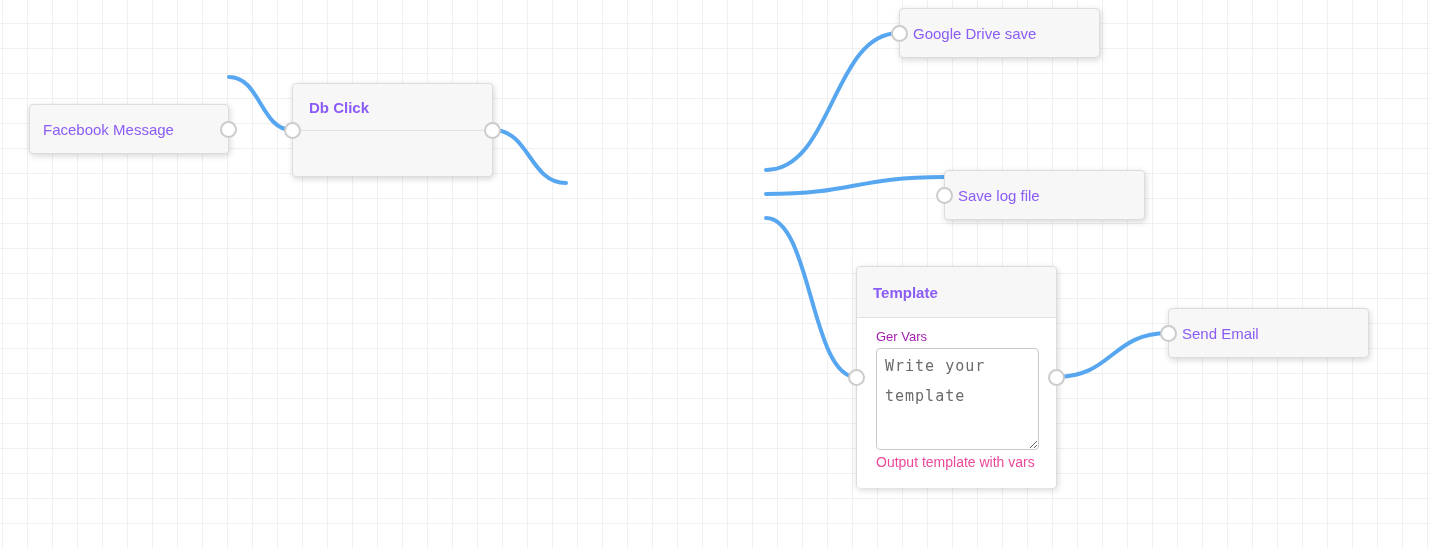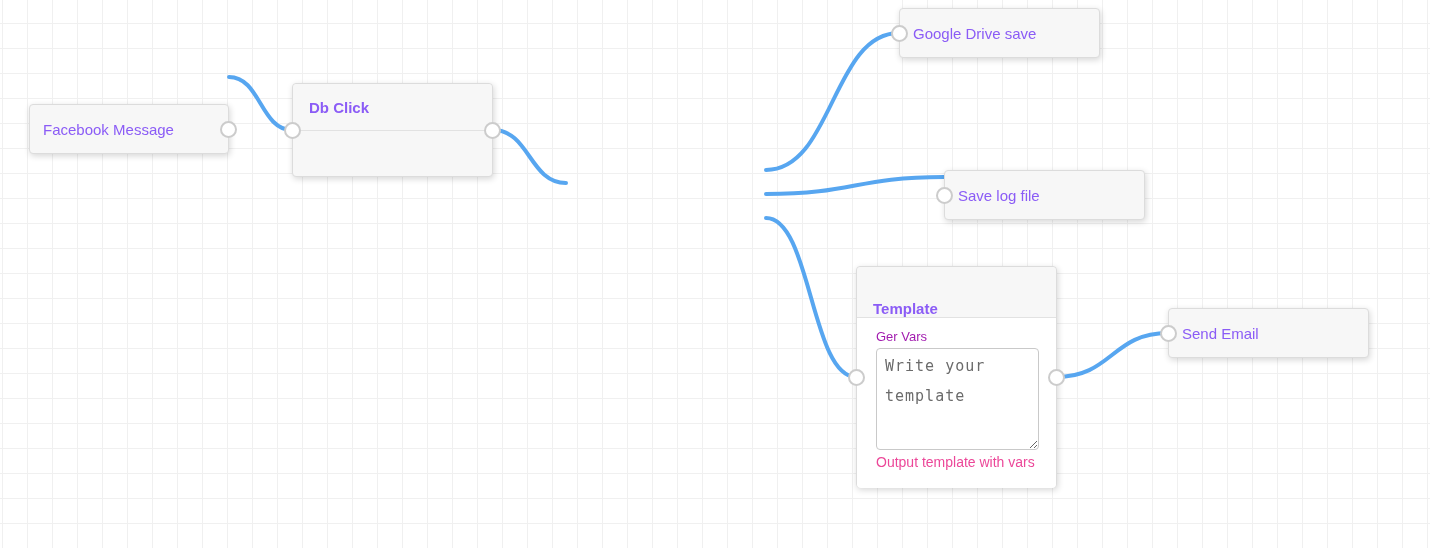--- a/index.html
+++ b/index.html
@@ -60,21 +60,21 @@
 
   
   #node-facebook{left:29px;top:68px;width:200px;height:50px;margin-top:36px;}
   #node-dbclick{left:292px;top:83px;width:201px;height:94px;}
   #node-dbclick .node-body{height:46px;display:flex;align-items:center;}
   #node-dbclick .node-body .muted{padding-left:22px;}
   #node-multiple{left:566px;top:158px;width:200px;height:99px;}
   #node-gdrive{left:899px;top:8px;width:201px;height:50px;}
   #node-savelog{left:944px;top:170px;width:201px;height:50px;}
   #node-template{left:856px;top:266px;width:201px;height:222px;}
-  #node-template .node-header{height:51px;align-items:flex-end;}
+  #node-template .node-header{height:51px;}
   #node-template .node-body{height:170px;padding:11px 19px 0 19px;}
   #node-sendemail{left:1168px;top:308px;width:201px;height:50px;}
 
   .field-label{display:block;color:#a21caf;font-size:13px;margin-bottom:4px;}
   .tpl-textarea{
     width:163px;height:102px;box-sizing:border-box;
     border:1px solid #c9c9c9;border-radius:4px;
     font-family:"DejaVu Sans Mono","Liberation Mono",monospace;
     font-size:15px;line-height:30px;letter-spacing:1px;color:#555;
     padding:2px 8px;resize:both;outline:none;background:#fff;

